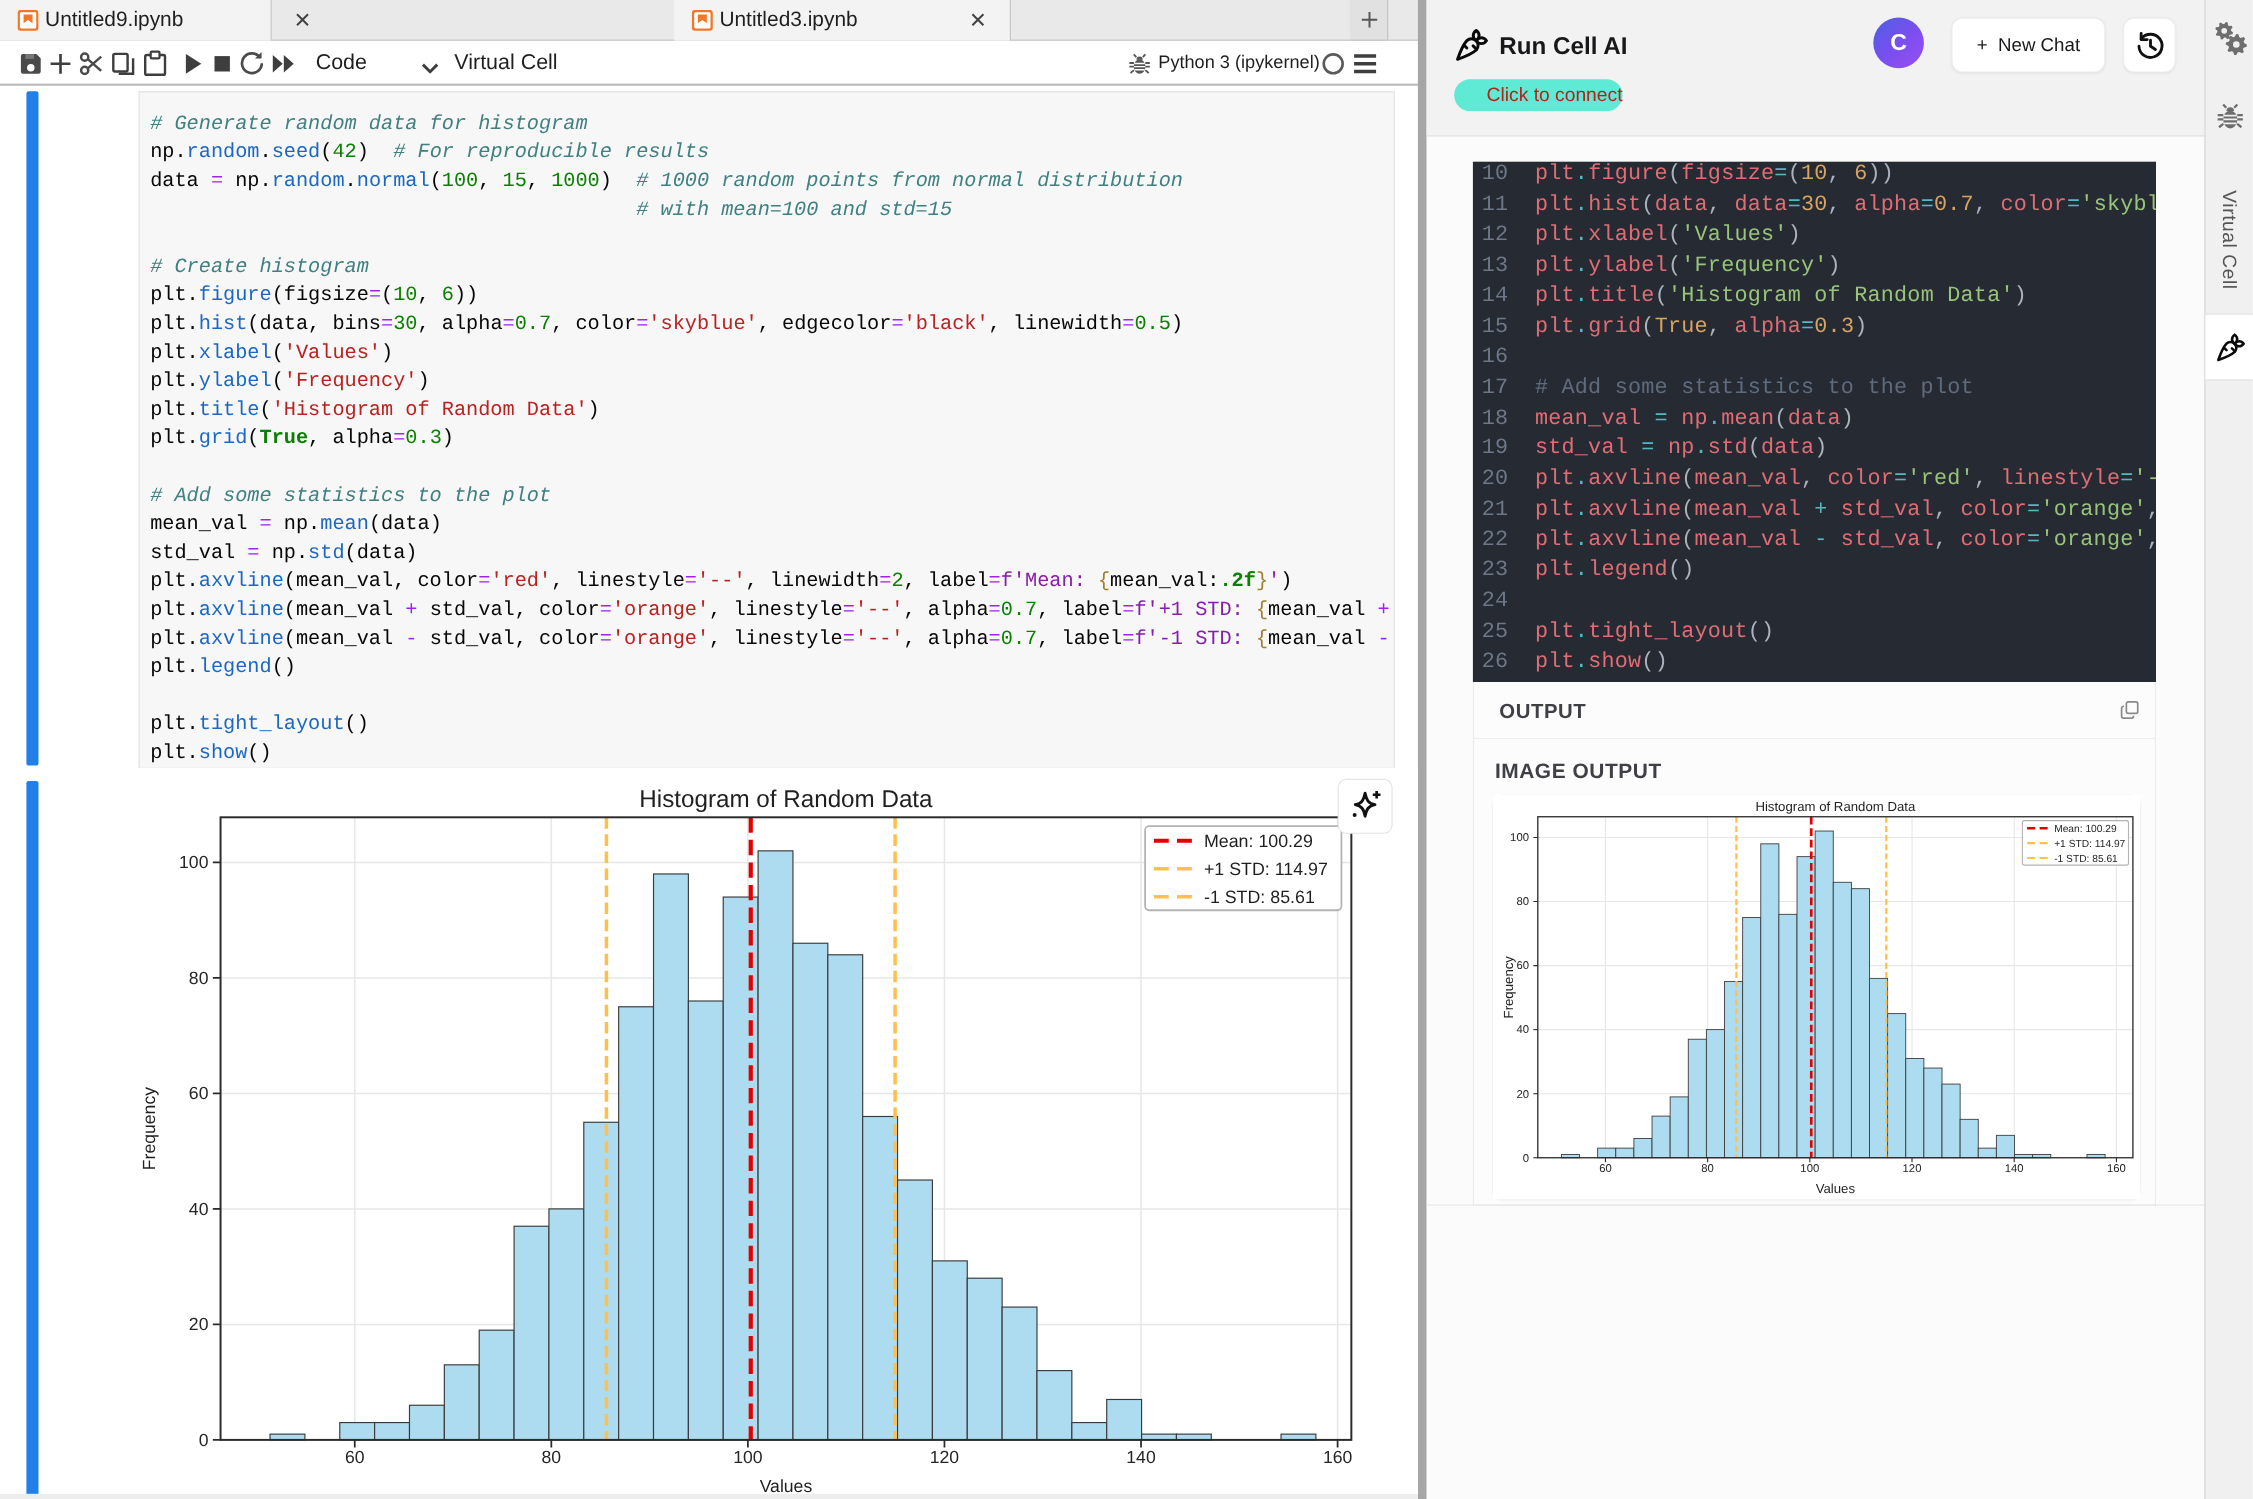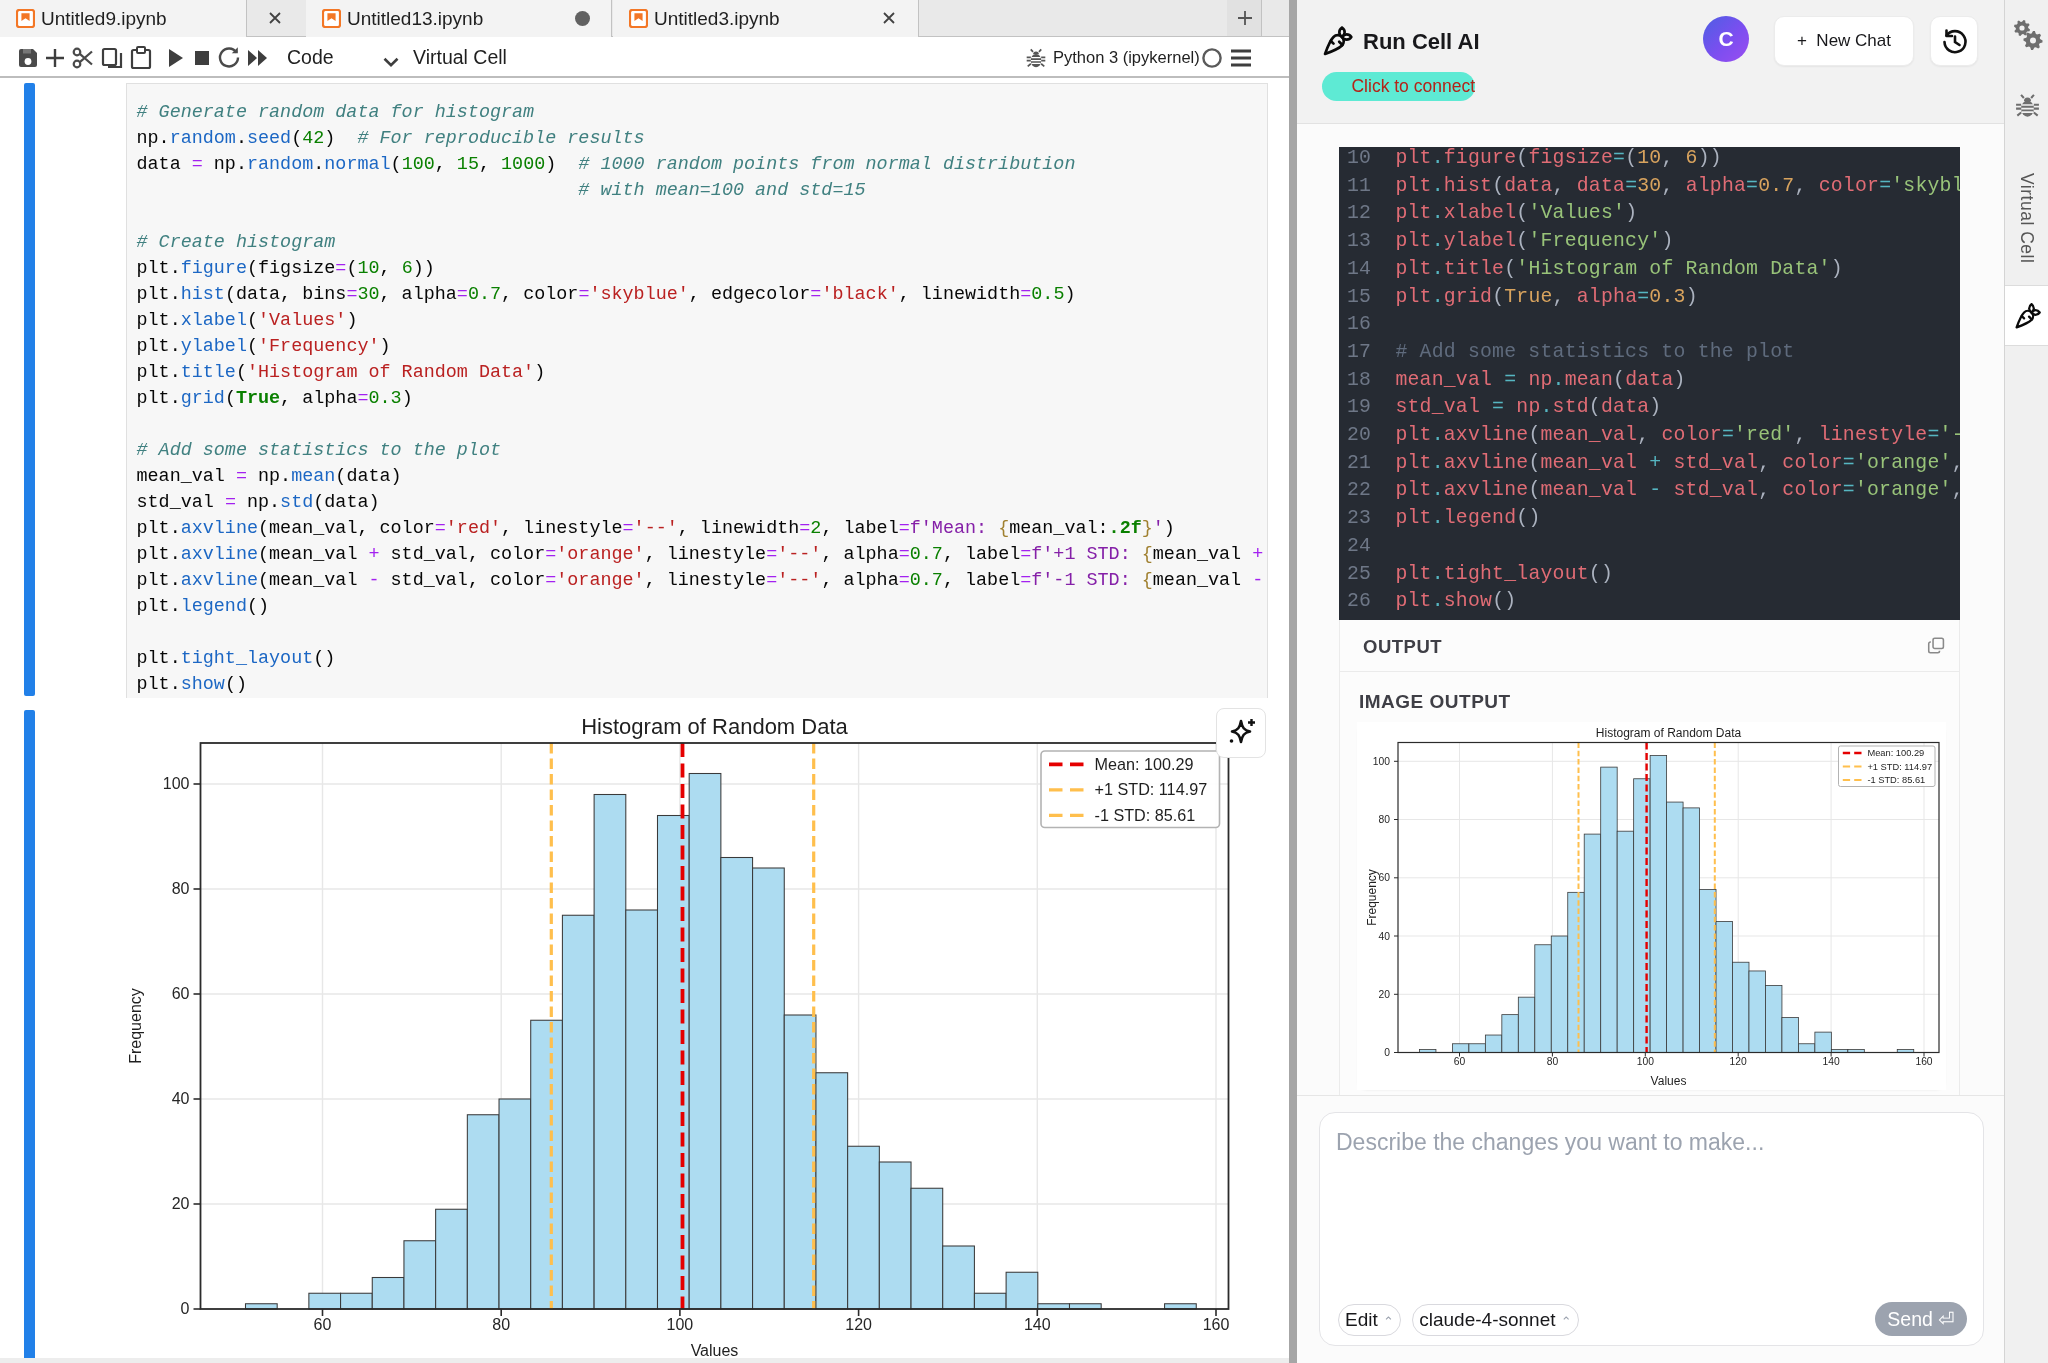--- a/index.html
+++ b/index.html
@@ -76,28 +76,20 @@
 <div id="tabbar">
   <div class="tab" style="left:0;width:247px">
     <svg class="nbico" viewBox="0 0 20 20">
           <rect x="1" y="1" width="18" height="18" rx="2.5" fill="#fff" stroke="#f37726" stroke-width="2.4"></rect>
           <path d="M5.7 4.5h8.6v8.2l-4.3-3-4.3 3z" fill="#f37726"></path>
         </svg>
     <span class="ttl">Untitled9.ipynb</span>
     <svg class="closex" style="left:266px" viewBox="0 0 18 18">
           <path d="M4 4l10 10M14 4l-10 10" stroke="#424242" stroke-width="1.8"></path>
         </svg>
-  </div>
-  <div class="tab" style="left:306px;width:306px">
-    <svg class="nbico" viewBox="0 0 20 20">
-          <rect x="1" y="1" width="18" height="18" rx="2.5" fill="#fff" stroke="#f37726" stroke-width="2.4"></rect>
-          <path d="M5.7 4.5h8.6v8.2l-4.3-3-4.3 3z" fill="#f37726"></path>
-        </svg>
-    <span class="ttl">Untitled13.ipynb</span>
-    <span class="dot" style="left:269px"></span>
   </div>
   <div class="tab" style="left:613px;width:306px">
     <svg class="nbico" viewBox="0 0 20 20">
           <rect x="1" y="1" width="18" height="18" rx="2.5" fill="#fff" stroke="#f37726" stroke-width="2.4"></rect>
           <path d="M5.7 4.5h8.6v8.2l-4.3-3-4.3 3z" fill="#f37726"></path>
         </svg>
     <span class="ttl">Untitled3.ipynb</span>
     <svg class="closex" style="left:267px" viewBox="0 0 18 18">
           <path d="M4 4l10 10M14 4l-10 10" stroke="#424242" stroke-width="1.8"></path>
         </svg>
@@ -252,26 +244,20 @@
           <rect x="7" y="2.5" width="12" height="12" rx="2" fill="none" stroke="#8a8a8a" stroke-width="1.8"></rect>
           <path d="M4.5 7H4a2 2 0 0 0-2 2v8.5a2 2 0 0 0 2 2h8.5a2 2 0 0 0 2-2V17" fill="none" stroke="#8a8a8a" stroke-width="1.8"></path>
         </svg>
   </div>
   <div id="imgsec">
         <span class="t">IMAGE OUTPUT</span>
       </div>
   <div id="minicard"></div>
 
   <div style="position:absolute;left:0;top:1095px;width:707px;height:1px;background:#e6e6e6"></div>
-  <div id="incard">
-    <span id="ph">Describe the changes you want to make...</span>
-    <div class="pill" style="left:18px;width:63px">Edit <i style="font-style:normal;font-size:13px;color:#9ca3af">⌃</i></div>
-    <div class="pill" style="left:92px;width:167px">claude-4-sonnet <i style="font-style:normal;font-size:13px;color:#9ca3af">⌃</i></div>
-    <div id="send">Send ⏎</div>
-  </div>
 </div>
 <svg style="position:absolute;left:40px;top:698px" width="1249" height="665" viewBox="0 0 1249 665">
       <rect x="0" y="0" width="1249" height="665" fill="#ffffff"></rect>
       <line x1="282.5" y1="45.0" x2="282.5" y2="611.0" stroke="#e7e7e7" stroke-width="1.4"></line>
       <line x1="461.2" y1="45.0" x2="461.2" y2="611.0" stroke="#e7e7e7" stroke-width="1.4"></line>
       <line x1="639.9" y1="45.0" x2="639.9" y2="611.0" stroke="#e7e7e7" stroke-width="1.4"></line>
       <line x1="818.6" y1="45.0" x2="818.6" y2="611.0" stroke="#e7e7e7" stroke-width="1.4"></line>
       <line x1="997.3" y1="45.0" x2="997.3" y2="611.0" stroke="#e7e7e7" stroke-width="1.4"></line>
       <line x1="1176.0" y1="45.0" x2="1176.0" y2="611.0" stroke="#e7e7e7" stroke-width="1.4"></line>
       <line x1="160.5" y1="506.0" x2="1188.5" y2="506.0" stroke="#e7e7e7" stroke-width="1.4"></line>

